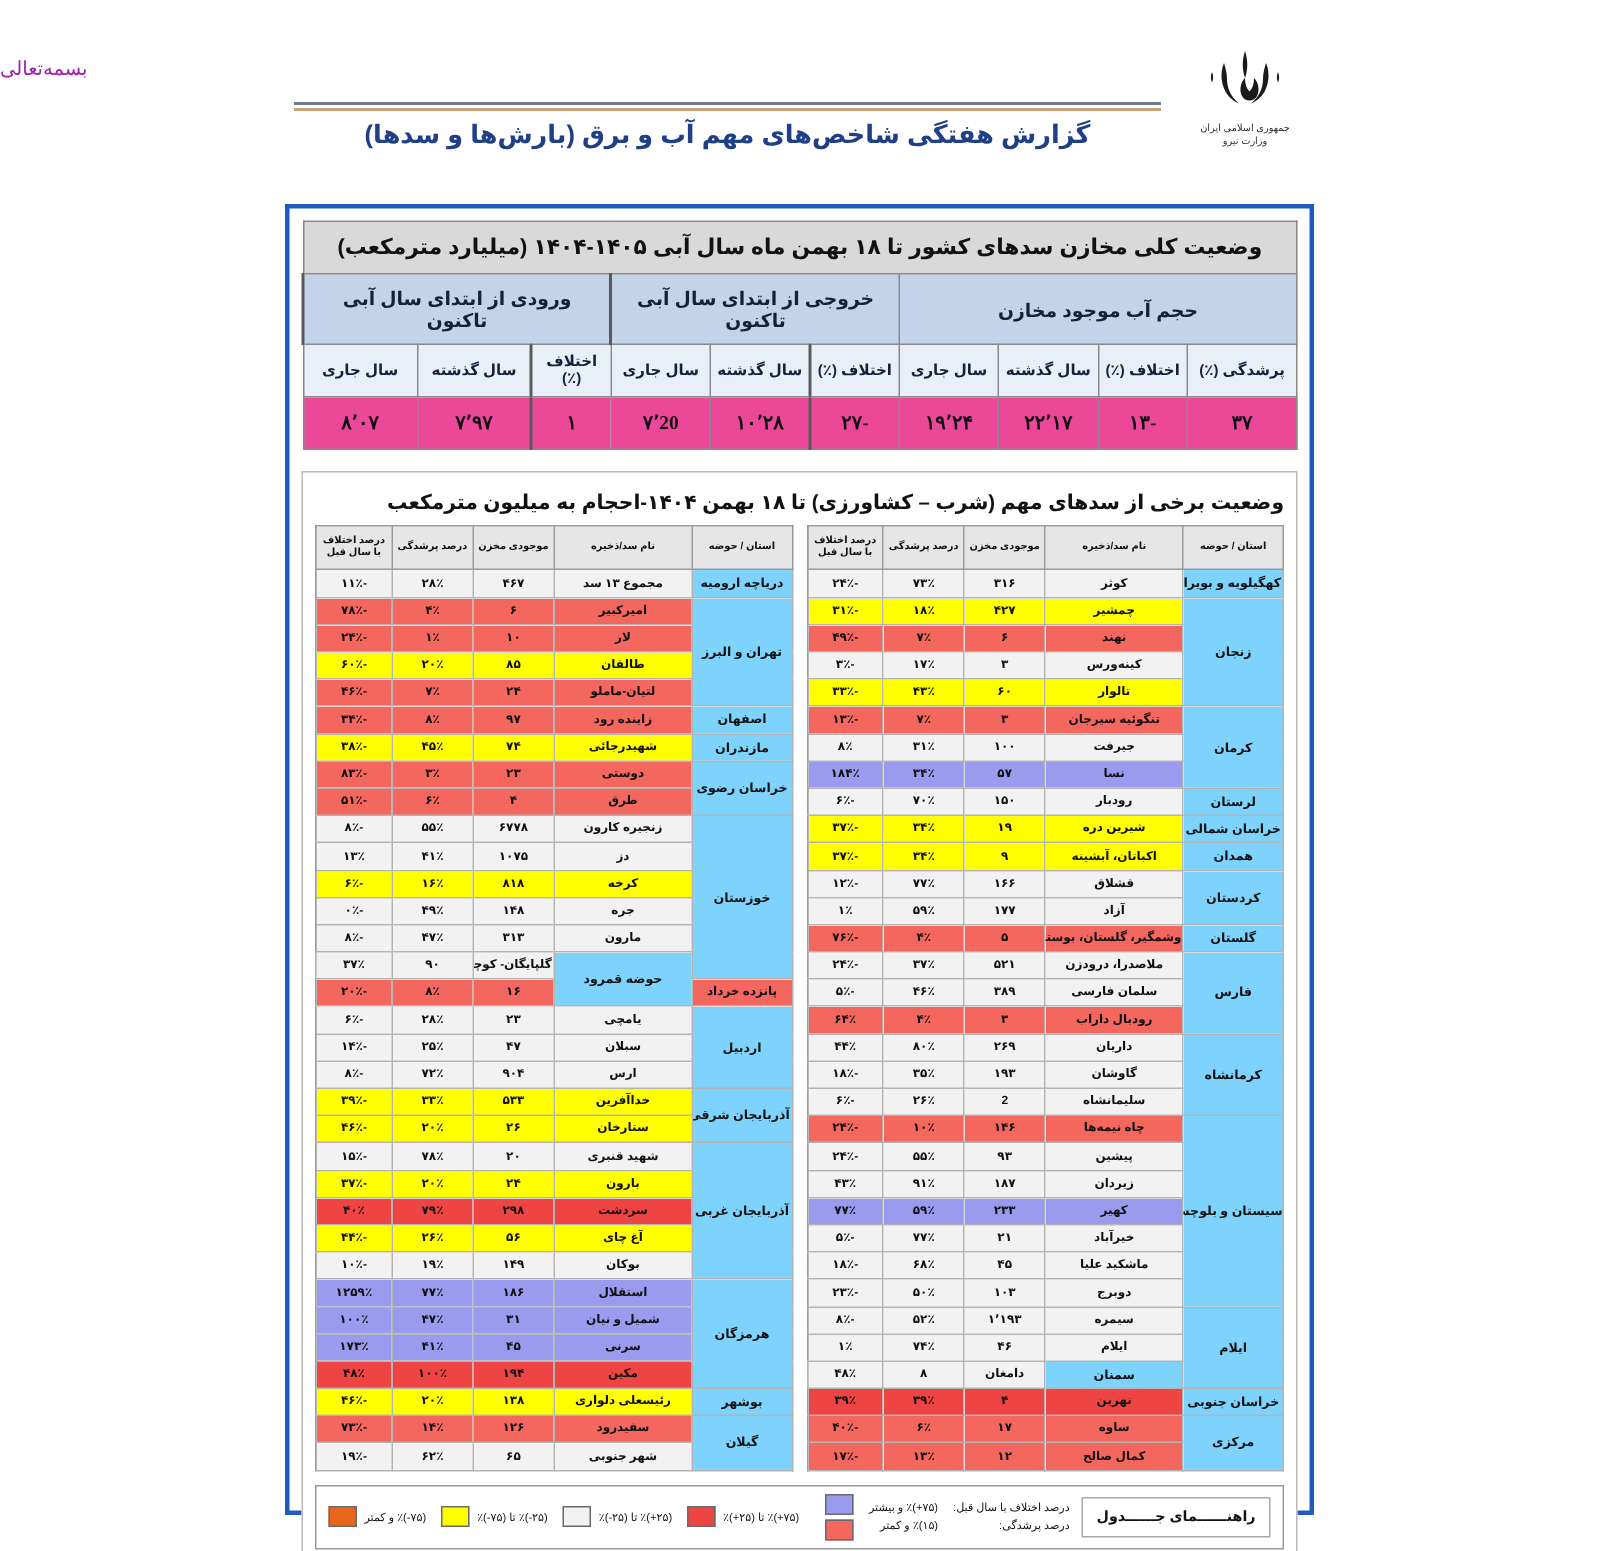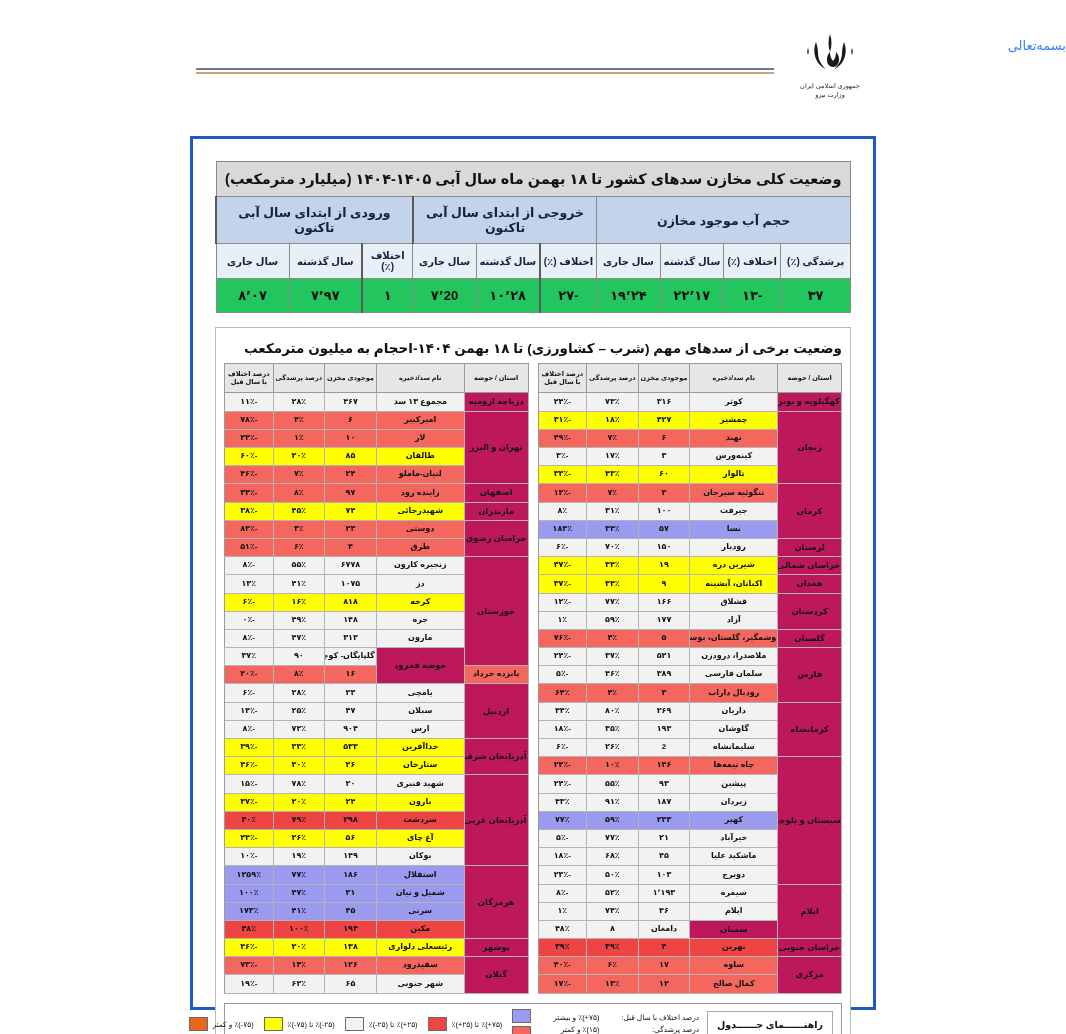--- a/index.html
+++ b/index.html
@@ -14,23 +14,23 @@
 
   
   .header{
     position:relative;
     height:112px;
     padding:0;
   }
   .bismillah{
     position:absolute;
     top:38px; left:0; right:0;
-    text-align:right;
+    text-align:left;
     font-size:13px;
-    color:#3b82f6;
+    color:#a21caf;
     letter-spacing:.5px;
   }
   .emblem{
     position:absolute;
     top:30px; right:200px;
     width:72px;
     text-align:center;
   }
   .emblem svg{display:block;margin:0 auto;}
   .emblem .sub{
@@ -56,21 +56,21 @@
     letter-spacing:.2px;
   }
 
   
   .frame{
     position:absolute;
     top:136px; right:190px; left:190px;
     bottom:24px;
     border:3px solid #1f5bbf;
     background:#ffffff;
-    padding:22px;
+    padding:8px;
     box-sizing:border-box;
   }
 
   
   table{border-collapse:collapse;width:100%;}
   .t1{
     border:1px solid #6e6e6e;
     table-layout:fixed;
   }
   .t1 th,.t1 td{
@@ -94,25 +94,26 @@
     padding:8px 4px;
   }
   .t1 .sub{
     background:#e9eff7;
     font-size:10px;
     font-weight:bold;
     color:#14213d;
     padding:6px 2px;
   }
   .t1 .val{
-    background:#22c55e;
+    background:#ec4899;
     font-size:13px;
     font-weight:bold;
     color:#111;
     padding:9px 2px;
+    font-family:Liberation Serif, serif;
   }
   .sep-l{border-left:2px solid #5a5a5a !important;}
 
   
   .t2wrap{
     margin-top:14px;
     background:#ffffff;
     border:1px solid #b9b9b9;
     padding:6px 8px 8px 8px;
   }
@@ -152,21 +153,21 @@
     font-size:8px;
     text-align:center;
     vertical-align:middle;
     height:17.2px;
     padding:0 1px;
     line-height:1.1;
     white-space:nowrap;
     overflow:hidden;
   }
   .t2 td.prov{
-    background:#be185d;
+    background:#7dd3fc;
     font-size:8.4px;
     font-weight:bold;
     color:#111;
     border:1px solid #b4b4b4;
   }
   .t2 td.nm{font-weight:bold;}
   .t2 td.num{font-weight:bold;letter-spacing:-.2px;}
 
   
   .c-white{background:#f2f2f2;color:#111;}
@@ -197,21 +198,21 @@
     padding:7px 9px;
     margin-left:8px;
     white-space:nowrap;
   }
   .legend-keys{
     flex:0 0 auto;
     font-size:7.4px;
     color:#111;
     line-height:1.7;
     text-align:right;
-    margin-left:22px;
+    margin-left:10px;
     white-space:nowrap;
   }
   .legend-stack{
     flex:0 0 auto;
     display:flex;
     flex-direction:column;
     gap:3px;
     margin-left:10px;
   }
   .sw{width:17px;height:12px;border:1px solid #6a6a6a;display:block;}
@@ -245,20 +246,21 @@
     <div class="sub">جمهوری اسلامی ایران<br>وزارت نیرو</div>
   </div>
 
   <div class="bismillah">بسمه‌تعالی</div>
 
   <div class="rule-wrap">
     <div class="rule-1"></div>
     <div class="rule-2"></div>
   </div>
 
+  <div class="main-title">گزارش هفتگی شاخص‌های مهم آب و برق (بارش‌ها و سدها)</div>
 </div>
 
 <div class="frame">
 
   <table class="t1">
     <colgroup>
       <col style="width:11%">
         <col style="width:9%">
         <col style="width:10%">
         <col style="width:10%">

